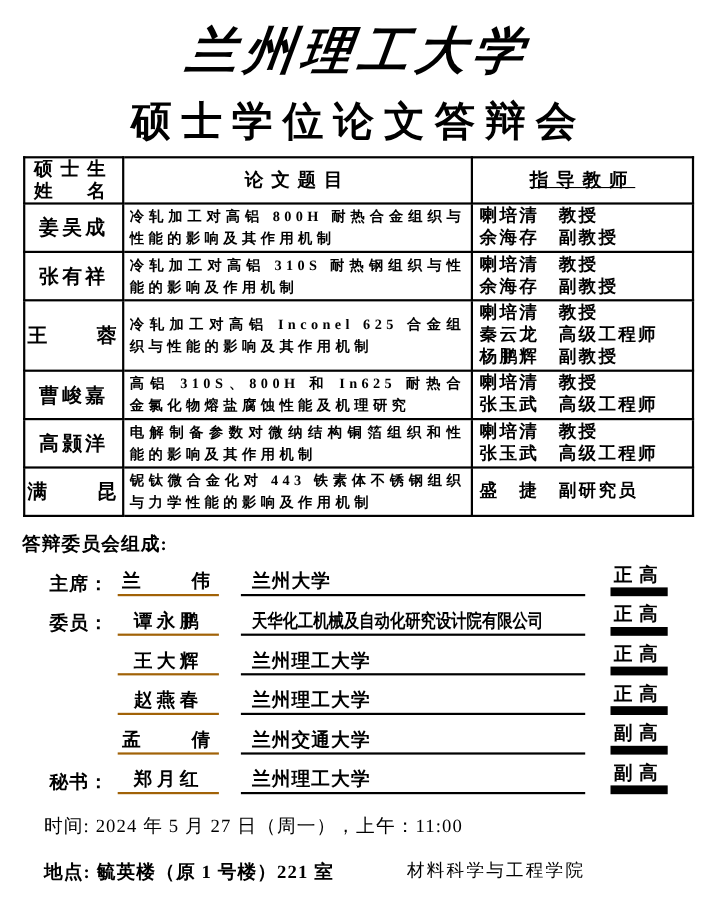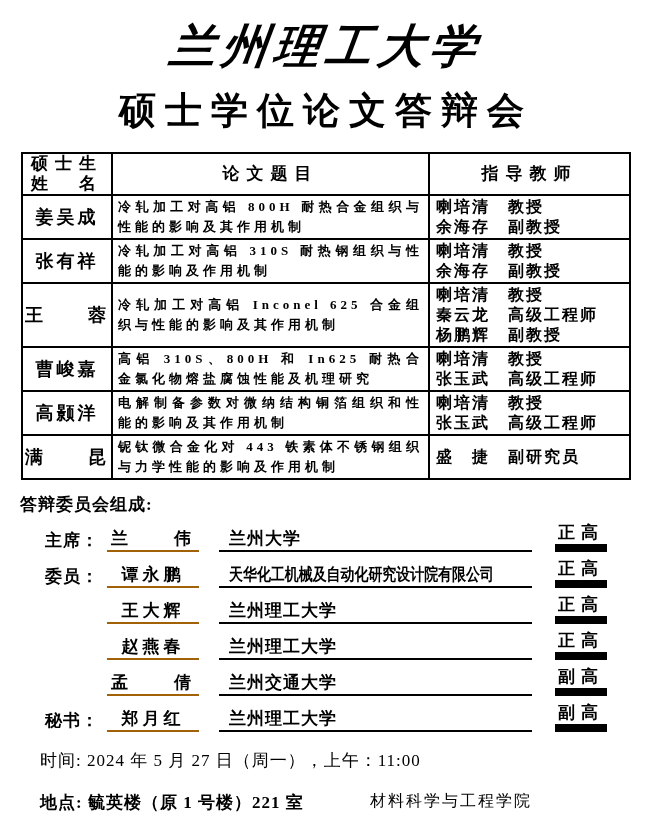--- a/index.html
+++ b/index.html
@@ -12,35 +12,35 @@
 
   
   .logo {
     margin-top:16px; text-align:center;
     font-size:46px; font-weight:bold; font-style:italic;
     letter-spacing:6px; transform:skewX(-7deg);
   }
 
   
   .title {
-    margin:8px 0 16px 0; text-align:center;
+    margin:8px 0 6px 0; text-align:center;
     font-size:37px; font-weight:bold; letter-spacing:9px;
   }
 
   
   table.defense {
     border-collapse:collapse; table-layout:fixed;
     margin:0 auto; width:608px;
   }
   table.defense th, table.defense td {
     border:2px solid #000; vertical-align:middle; overflow:hidden;
   }
   .col-name { width:88px; }
   .col-thesis { width:315px; }
-  .col-advisor { width:199px; }
+  .col-advisor { width:199px;text-decoration:underline; }
   th.hdr { font-size:17px; font-weight:bold; letter-spacing:7px; padding:0; line-height:20px; }
   th.hdr div { text-align:center; }
   td.name {
     text-align:center; font-size:18px; font-weight:bold;
     letter-spacing:3px; padding:0 2px;
   }
   td.thesis {
     font-size:13px; font-weight:bold; letter-spacing:4px;
     line-height:20px; padding:1px 5px; text-align:justify;
   }

